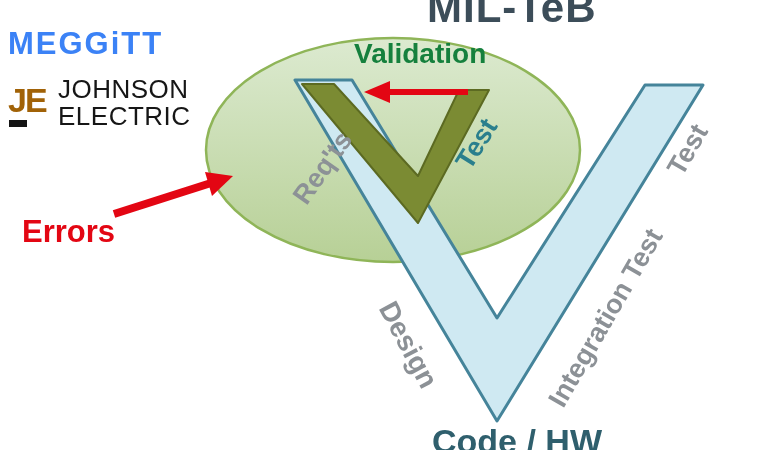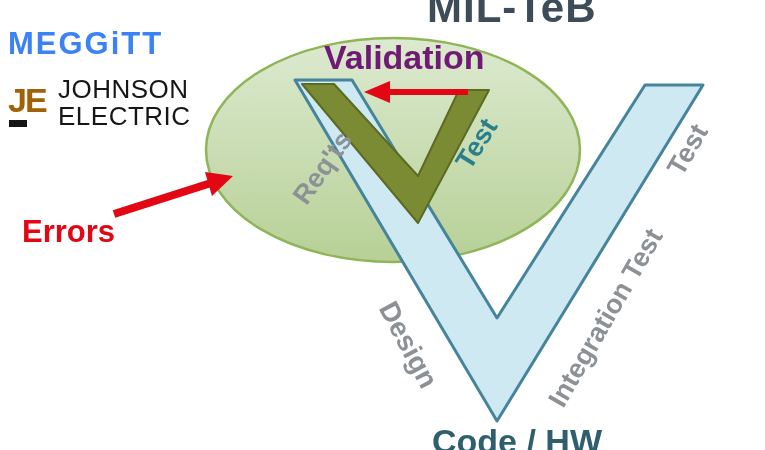--- a/index.html
+++ b/index.html
@@ -13,21 +13,21 @@
   #mil-teb   { left:427px; top:-16px; font-size:42px; font-weight:bold; color:#3c4d59; letter-spacing:1px; }
   #meggitt   { left:8px;  top:10px;  font-size:31px; font-weight:600; color:#3b82f6; letter-spacing:2px;margin-top:16px; }
 
   #je-icon   { left:8px; top:74px; width:46px; height:56px; }
   #je-mono   { position:absolute; left:0; top:0; color:#a16207; font-weight:800; font-size:34px; line-height:52px; letter-spacing:-2px; }
   #je-bar    { position:absolute; left:1px; bottom:3px; width:18px; height:7px; background:#141414; }
   #johnson   { left:58px; top:74px;  font-size:26px; color:#161616; letter-spacing:0.5px; }
   #electric  { left:58px; top:101px; font-size:26px; color:#161616; letter-spacing:0.5px; }
 
   #errors     { left:22px;  top:214px; font-size:31px; font-weight:bold; color:#e30613; }
-  #validation { left:324px; top:38px;  font-size:34px; font-weight:bold; color:#701a75; }
+  #validation { left:354px; top:38px;  font-size:28px; font-weight:bold; color:#15803d; }
 
   .rot { transform-origin:center; }
   #reqts       { left:323px; top:168px; transform:translate(-50%,-50%) rotate(-55deg); font-size:27px; font-weight:bold; color:#8c9196; }
   #small-test  { left:477px; top:144px; transform:translate(-50%,-50%) rotate(-58deg); font-size:27px; font-weight:bold; color:#2a7f8d; }
   #design      { left:408px; top:345px; transform:translate(-50%,-50%) rotate(62deg);  font-size:28px; font-weight:bold; color:#8c9196; }
   #integration { left:606px; top:318px; transform:translate(-50%,-50%) rotate(-60deg); font-size:27px; font-weight:bold; color:#8c9196; }
   #big-test    { left:688px; top:150px; transform:translate(-50%,-50%) rotate(-60deg); font-size:27px; font-weight:bold; color:#8c9196; }
 
   #code-hw   { left:432px; top:422px; font-size:34px; font-weight:bold; color:#2f5f6d; }
 </style>

